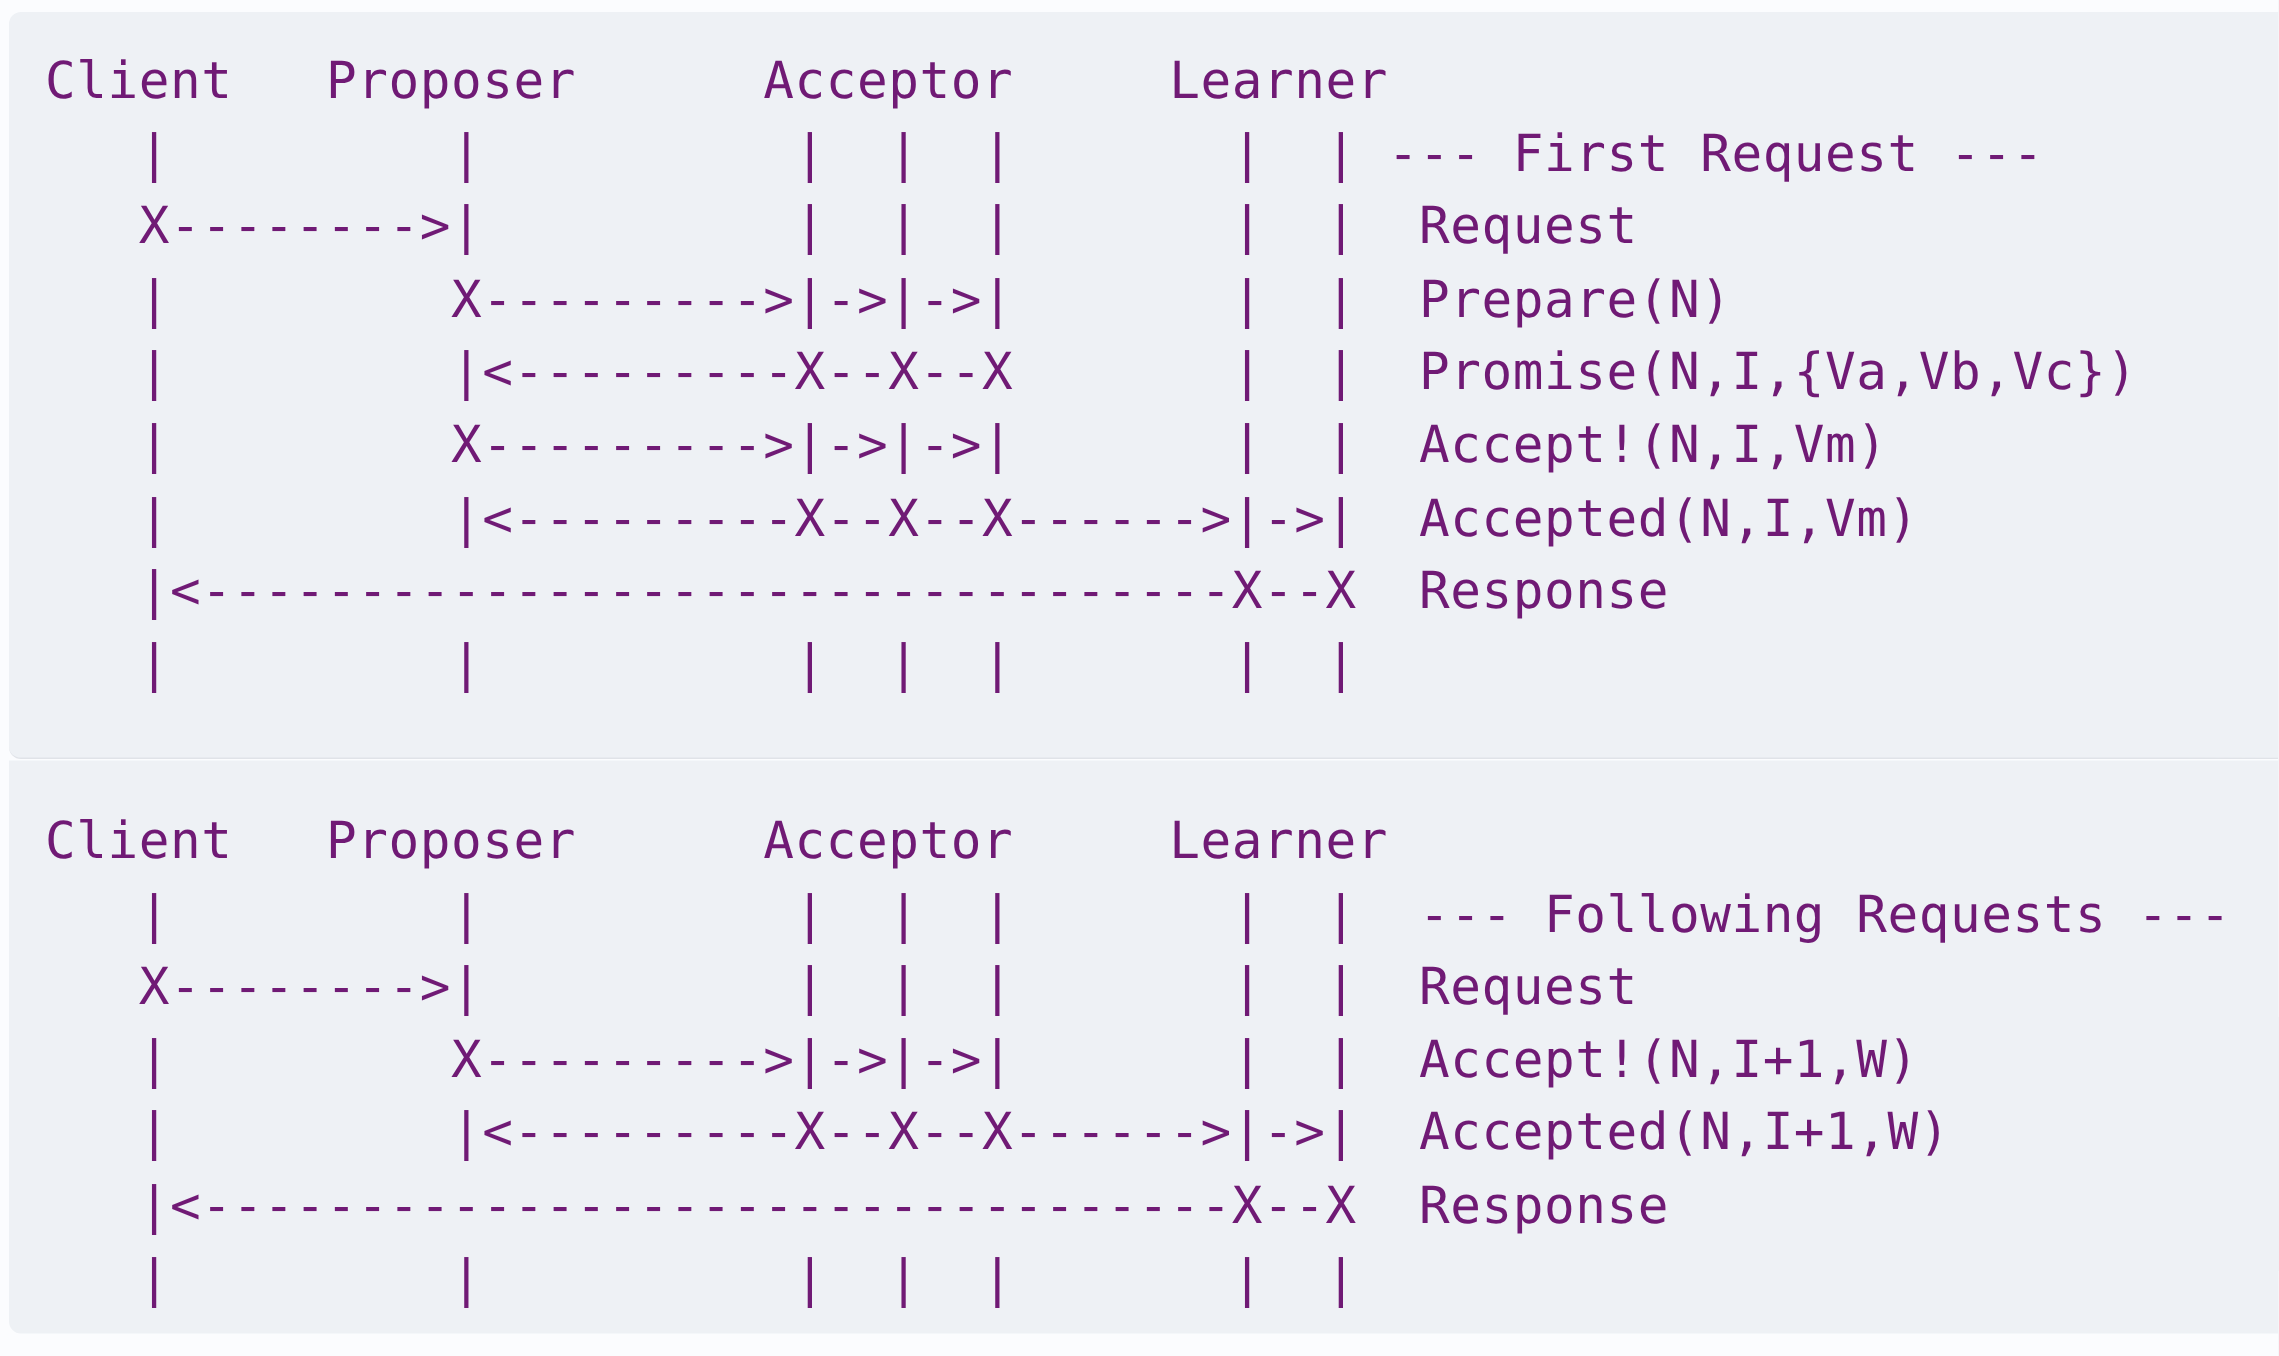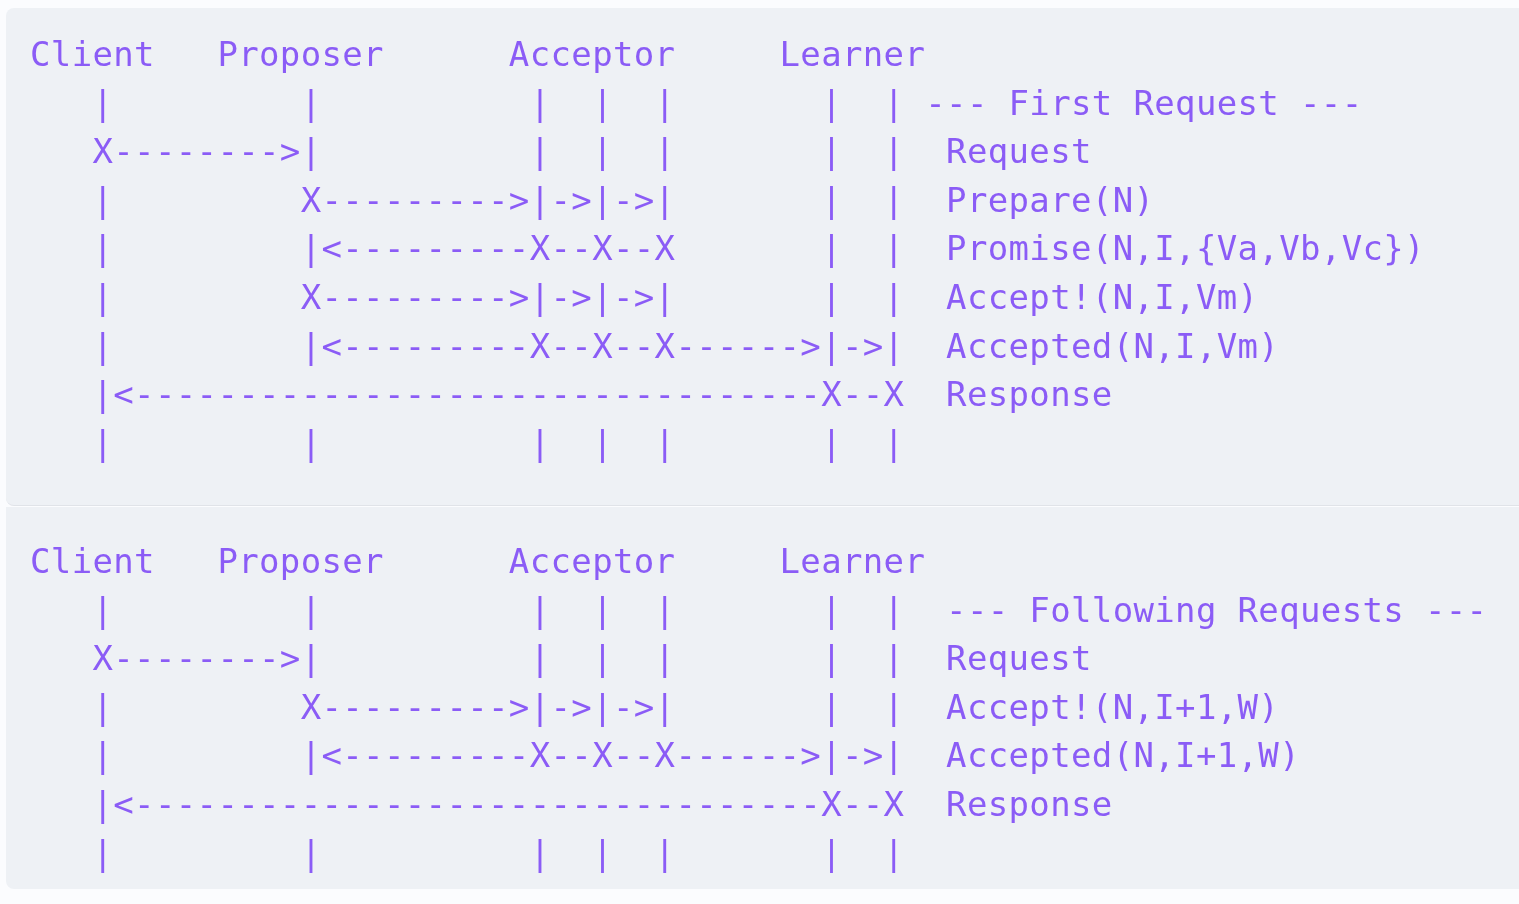--- a/index.html
+++ b/index.html
@@ -15,21 +15,21 @@
   }
   .page {
     position: relative;
     width: 100%;
     height: 100%;
   }
   pre.ascii-block {
     margin: 0;
     box-sizing: border-box;
     background: #eef1f5;
-    color: #8b5cf6;
+    color: #701a75;
     font-family: "DejaVu Sans Mono", "Liberation Mono", monospace;
     font-size: 34px;
     line-height: 48.6px;
     letter-spacing: 0.35px;
     white-space: pre;
     overflow: hidden;
   }
   pre.block-first {
     position: absolute;
     top: 8px;

